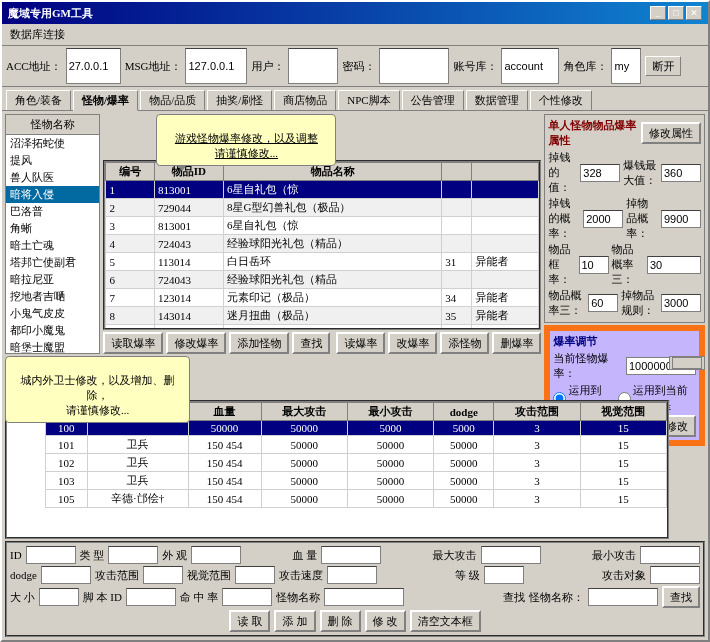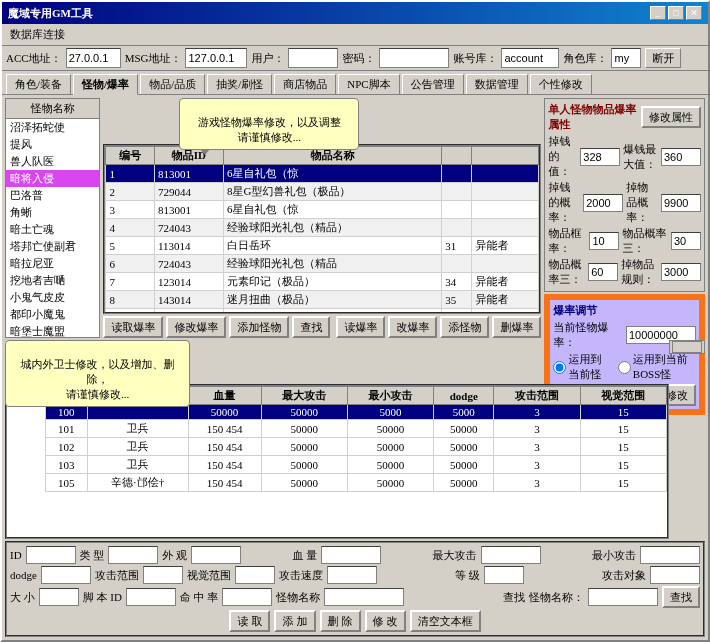--- a/index.html
+++ b/index.html
@@ -70,21 +70,21 @@
       padding: 2px 4px;
       display: flex;
       align-items: center;
       gap: 4px;
       border-bottom: 1px solid #808080;
       font-size: 11px;
       flex-wrap: wrap;
     }
     .conn-label { font-size: 11px; }
     .conn-input {
-      height: 20px;
+      height: 36px;
       border: 1px solid #808080;
       border-top: 1px solid #404040;
       background: white;
       font-size: 11px;
       padding: 0 2px;
     }
     .conn-btn {
       height: 20px;
       background: #d4d0c8;
       border: 1px solid #808080;
@@ -145,21 +145,21 @@
       overflow-y: auto;
       font-size: 11px;
     }
     .monster-item {
       padding: 1px 4px;
       cursor: pointer;
       white-space: nowrap;
       overflow: hidden;
       text-overflow: ellipsis;
     }
-    .monster-item.selected { background: #d946ef; color: white; }
+    .monster-item.selected { background: #0369a1; color: white; }
     .item-table-panel {
       border: 2px groove #808080;
       background: white;
       display: flex;
       flex-direction: column;
       flex: 1;
       min-height: 0;
       position: relative;
     }
     .item-table {
@@ -350,21 +350,21 @@
           <div class="monster-item">挖地者吉嗮</div>
           <div class="monster-item">小鬼气皮皮</div>
           <div class="monster-item">都印小魔鬼</div>
           <div class="monster-item">暗堡士魔盟</div>
 
         </div>
       </div>
 
       <div style="flex:1; display:flex; flex-direction:column; position:relative; min-height:0;">
 
-        <div class="tooltip-bubble" style="top:0px; left:76px; width:180px;">
+        <div class="tooltip-bubble" style="top:0px; left:53px; width:180px;text-decoration:underline;">
           <span>游戏怪物爆率修改，以及调整
 请谨慎修改...</span>
         </div>
         <div class="item-table-panel" style="margin-top:46px; flex:1; overflow-y:auto;">
           <table class="item-table">
             <thead>
               <tr>
                 <th>编号</th>
                 <th>物品ID</th>
                 <th>物品名称</th>
@@ -469,21 +469,21 @@
           <div style="display:flex; align-items:center; gap:3px; margin-bottom:1px;">
             <span>掉钱的概率：</span>
             <input class="attr-input" style="width: 40px;" value="2000">
             <span>掉物品概率：</span>
             <input class="attr-input" style="width: 40px;" value="9900">
           </div>
           <div style="display:flex; align-items:center; gap:3px; margin-bottom:1px;">
             <span>物品框率：</span>
             <input class="attr-input" style="width: 30px;" value="10">
             <span>物品概率三：</span>
-            <input class="attr-input" style="width: 30px;" value="30">
+            <input class="attr-input" style="width: 54px;" value="30">
           </div>
           <div style="display:flex; align-items:center; gap:3px; margin-bottom:1px;">
             <span>物品概率三：</span>
             <input class="attr-input" style="width: 30px;" value="60">
             <span>掉物品规则：</span>
             <input class="attr-input" style="width: 40px;" value="3000">
           </div>
         </div>
 
         <div style="border:6px solid #f97316; background:#c4b5fd; padding:3px; font-size:11px;">

